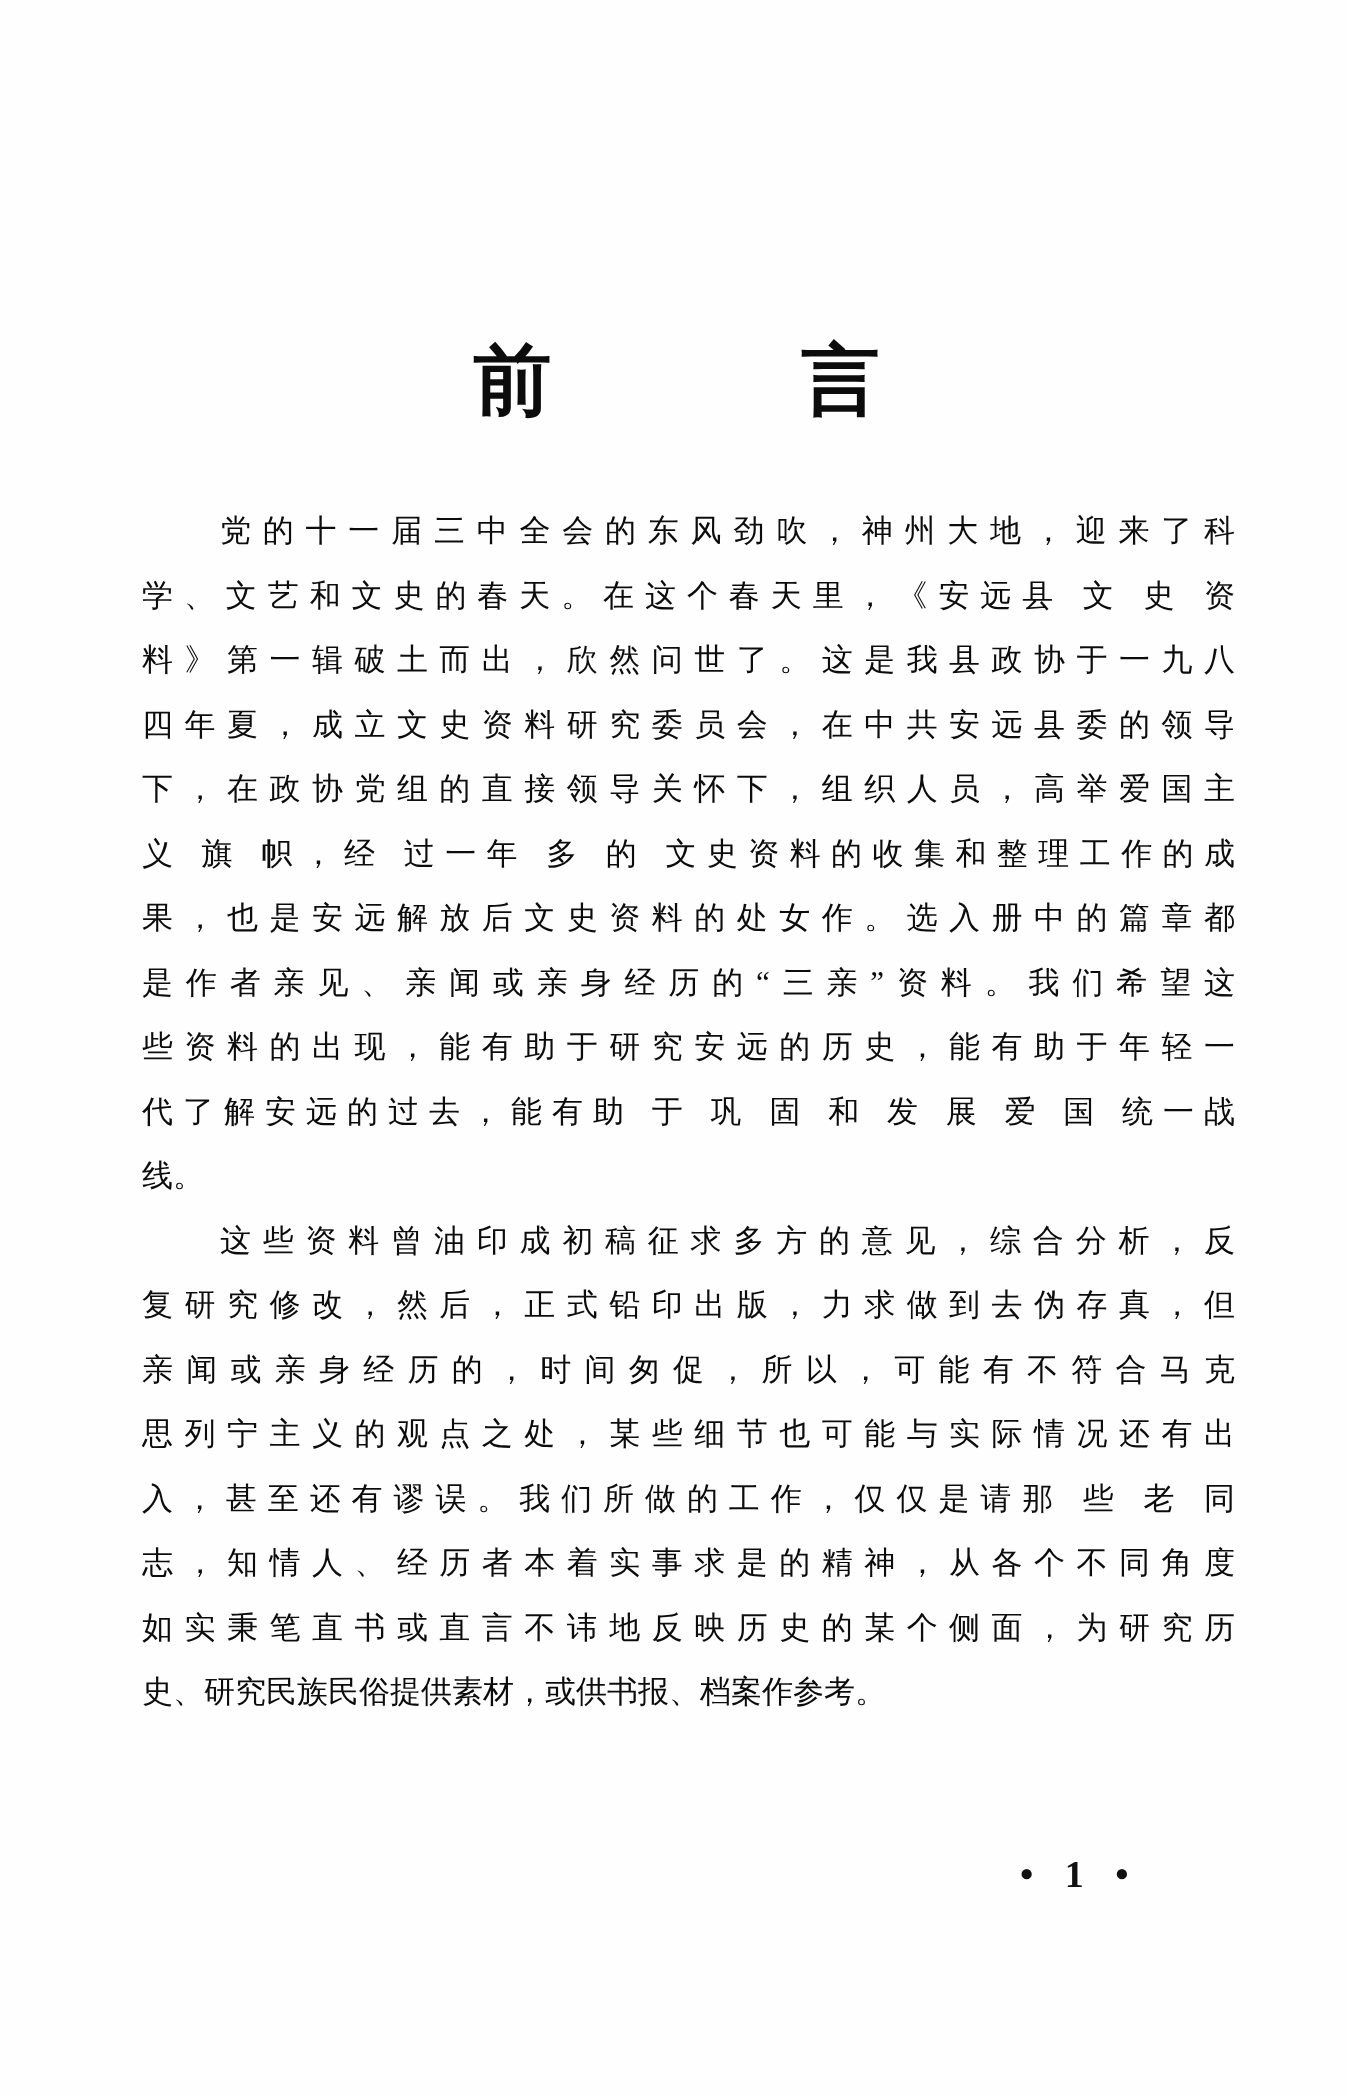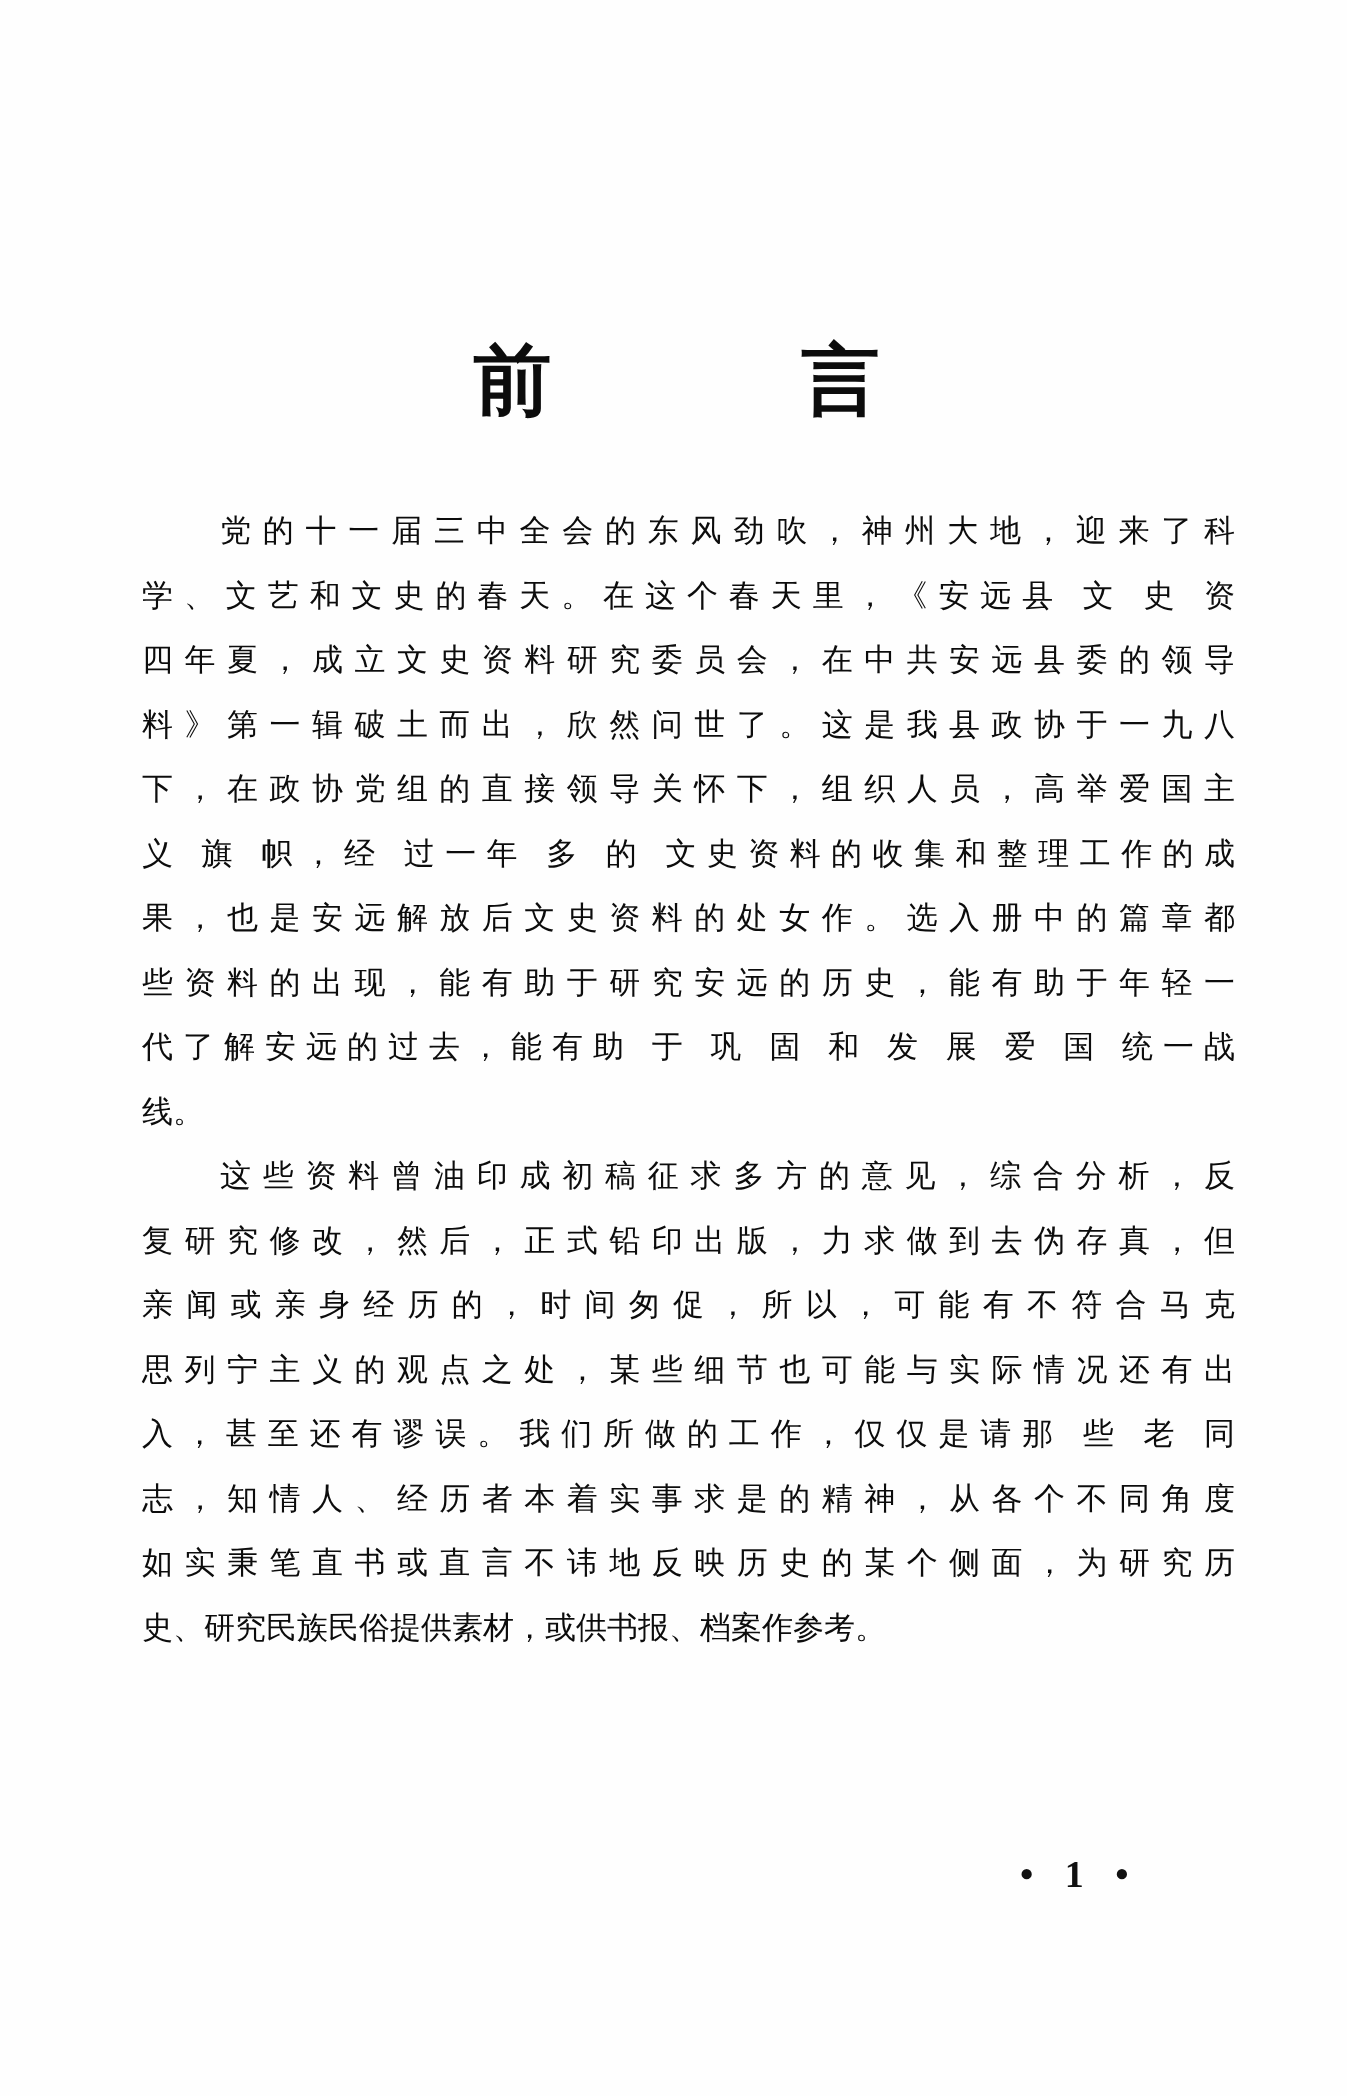--- a/index.html
+++ b/index.html
@@ -65,25 +65,26 @@
 
 <div class="page">
   <h1 class="title">
     <span>前</span>
     <span>言</span>
   </h1>
 
   <div class="body">
       <div class="line fill indent">党的十一届三中全会的东风劲吹，神州大地，迎来了科</div>
       <div class="line fill">学、文艺和文史的春天。在这个春天里，《安远县 文 史 资</div>
+      <div class="line fill">料》第一辑破土而出，欣然问世了。这是我县政协于一九八</div>
       <div class="line fill">四年夏，成立文史资料研究委员会，在中共安远县委的领导</div>
-      <div class="line fill">料》第一辑破土而出，欣然问世了。这是我县政协于一九八</div>
       <div class="line fill">下，在政协党组的直接领导关怀下，组织人员，高举爱国主</div>
       <div class="line fill">义 旗 帜，经 过一年 多 的 文史资料的收集和整理工作的成</div>
       <div class="line fill">果，也是安远解放后文史资料的处女作。选入册中的篇章都</div>
+      <div class="line fill">是作者亲见、亲闻或亲身经历的“三亲”资料。我们希望这</div>
       <div class="line fill">些资料的出现，能有助于研究安远的历史，能有助于年轻一</div>
       <div class="line fill">代了解安远的过去，能有助 于 巩 固 和 发 展 爱 国 统一战</div>
       <div class="line">线。</div>
       <div class="line fill indent">这些资料曾油印成初稿征求多方的意见，综合分析，反</div>
       <div class="line fill">复研究修改，然后，正式铅印出版，力求做到去伪存真，但</div>
       <div class="line fill">亲闻或亲身经历的，时间匆促，所以，可能有不符合马克</div>
       <div class="line fill">思列宁主义的观点之处，某些细节也可能与实际情况还有出</div>
       <div class="line fill">入，甚至还有谬误。我们所做的工作，仅仅是请那 些 老 同</div>
       <div class="line fill">志，知情人、经历者本着实事求是的精神，从各个不同角度</div>
       <div class="line fill">如实秉笔直书或直言不讳地反映历史的某个侧面，为研究历</div>

